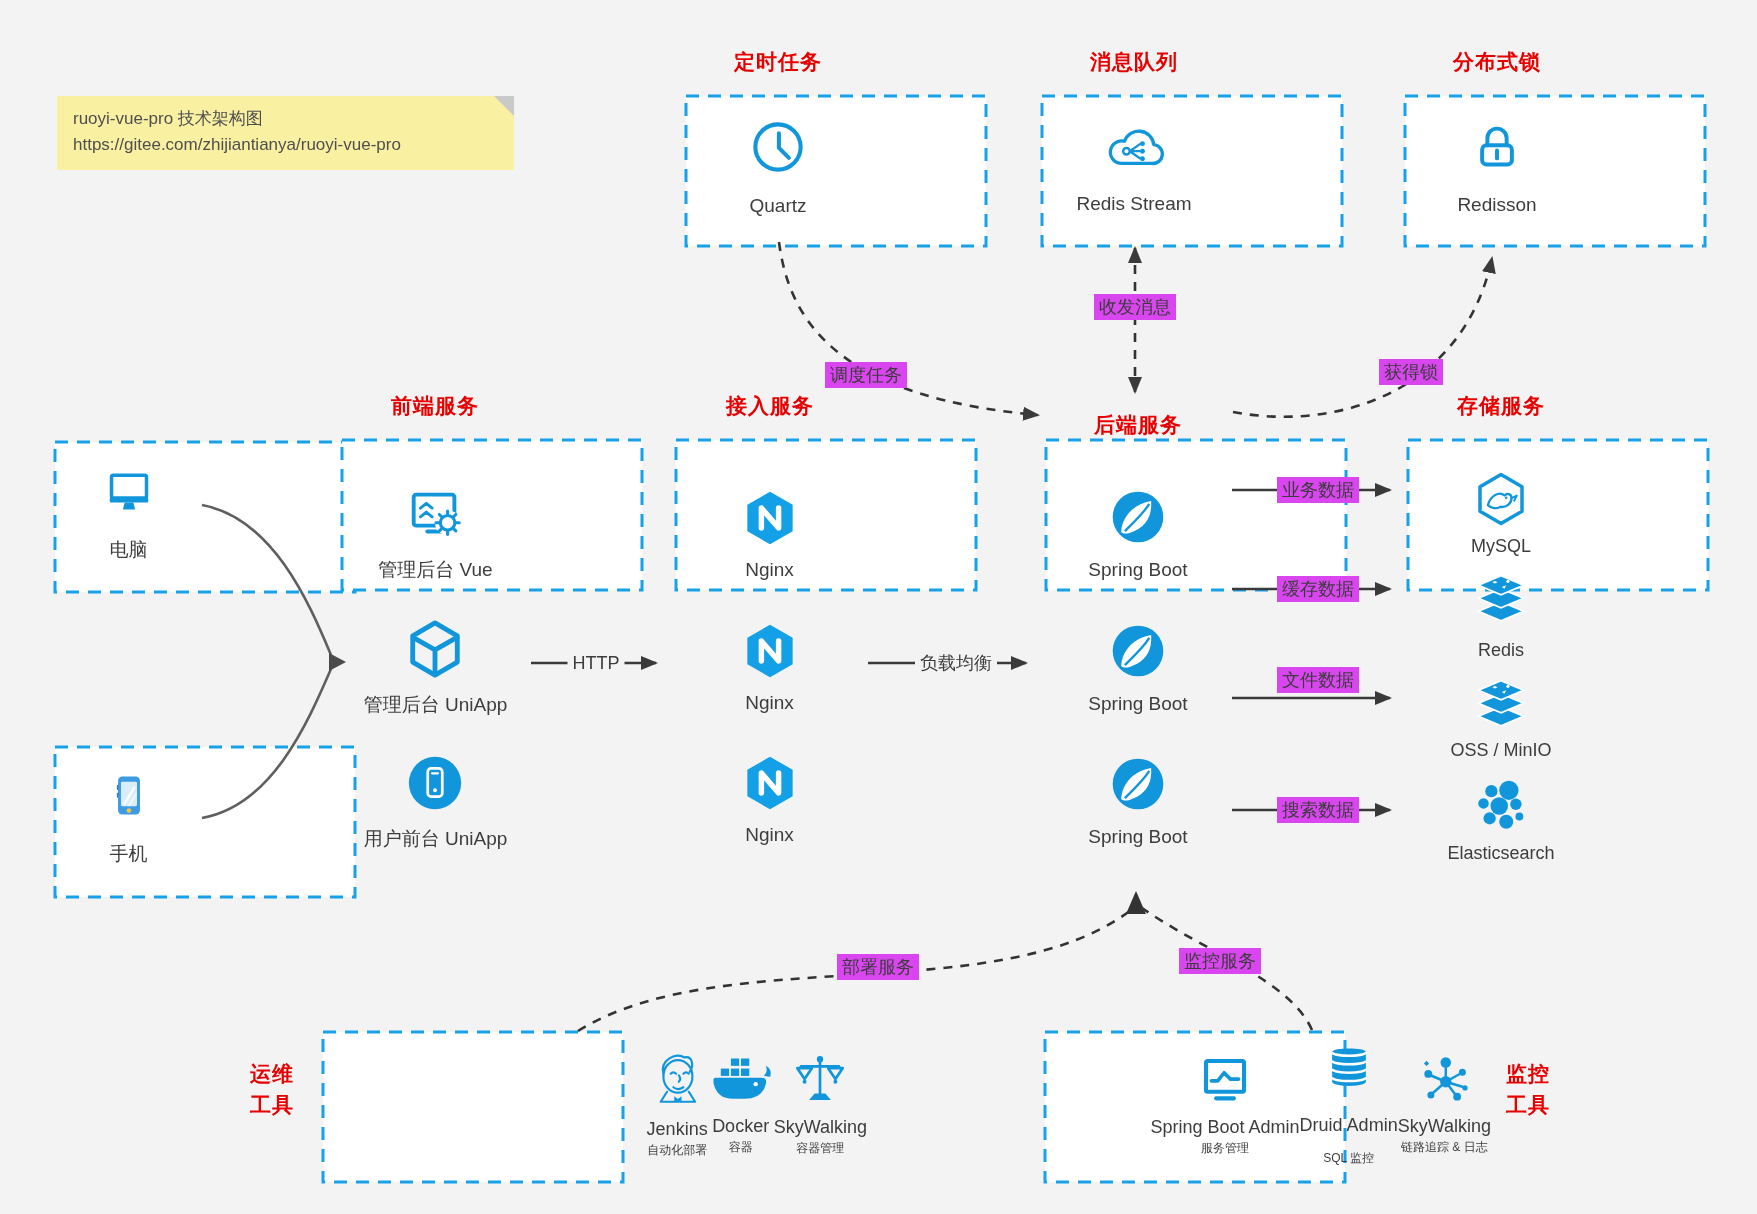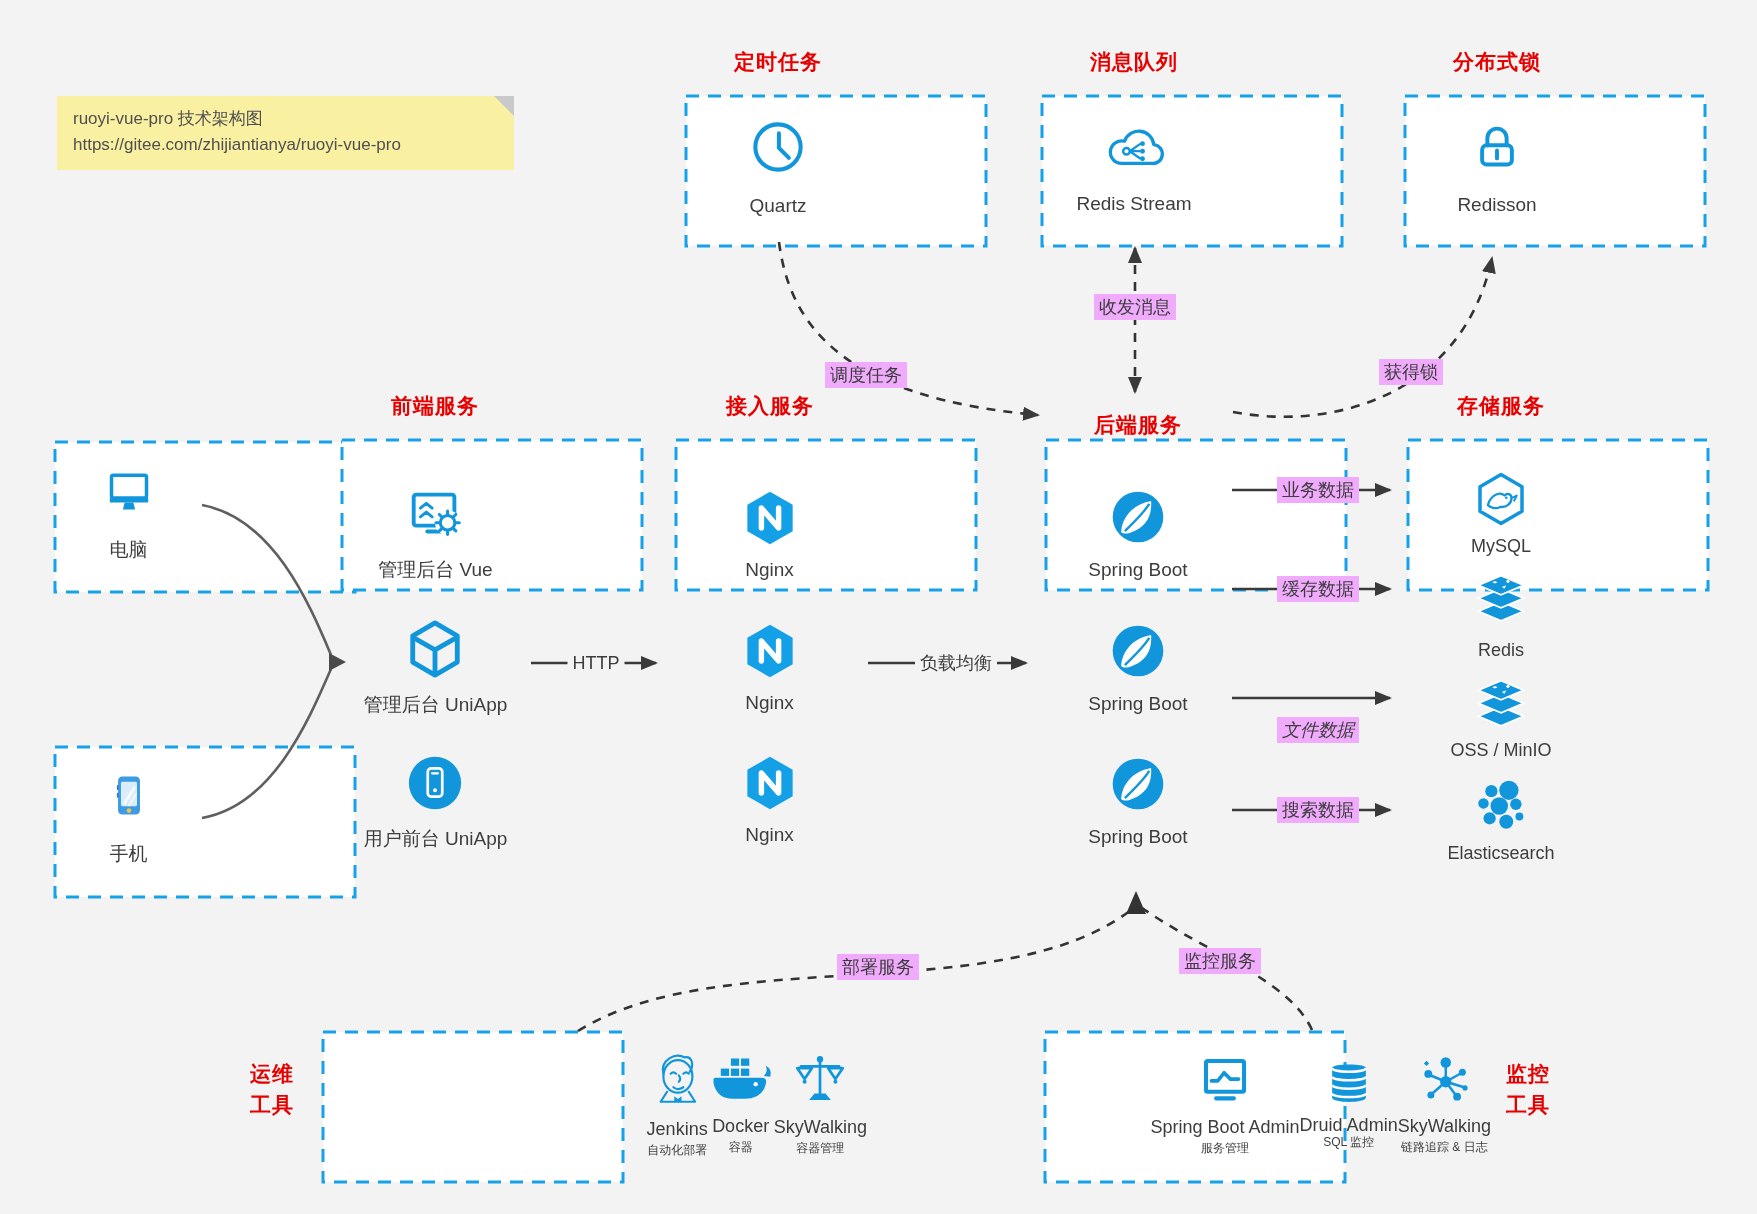--- a/index.html
+++ b/index.html
@@ -37,21 +37,21 @@
   
   .gtitle{position:absolute;transform:translateX(-50%);color:var(--red);
           font-weight:bold;font-size:21px;letter-spacing:1px;white-space:nowrap;}
   .gtitle.multiline{transform:none;text-align:center;line-height:31px;white-space:pre-line;}
 
   
   #wires{position:absolute;inset:0;pointer-events:none;}
 
   
   .edge-label{position:absolute;transform:translate(-50%,-50%);font-size:18px;color:#3c3c3c;
-              background:#f0abfc;padding:1px 5px;white-space:nowrap;}
+              background:#d946ef;padding:1px 5px;white-space:nowrap;}
   .edge-label.on-page{background:var(--page-bg);}
 </style>
 </head>
 <body>
 
 <div id="stage">
 
   <div class="note">
     <div class="fold"></div>
     <div>ruoyi-vue-pro 技术架构图</div>
@@ -421,21 +421,21 @@
         <span>
           <svg viewBox="0 0 64 64" width="58" height="58">
             <rect x="11" y="11" width="42" height="34" rx="2" fill="none" stroke="#1296db" stroke-width="4.5"></rect>
             <path d="M17 33 h7 l7 -9 l7 7 h9" fill="none" stroke="#1296db" stroke-width="4" stroke-linecap="round" stroke-linejoin="round"></path>
             <rect x="20" y="50" width="24" height="4.5" rx="2" fill="#1296db"></rect>
           </svg>
         </span>
         <span class="label small">Spring Boot Admin</span>
         <span class="sub">服务管理</span>
       </div>
-      <div class="item" style="gap:0;">
+      <div class="item" style="gap:16px;">
         <span>
           <svg viewBox="0 0 64 64" width="54" height="54">
             <path d="M12 13 C12 7.5 52 7.5 52 13 V48 C52 55 12 55 12 48 Z" fill="#1296db"></path>
             <path d="M12 13 C12 19 52 19 52 13 M12 23 C12 29 52 29 52 23 M12 33 C12 39 52 39 52 33 M12 43 C12 49 52 49 52 43" stroke="#ffffff" stroke-width="3" fill="none"></path>
           </svg>
         </span>
         <span class="label small">Druid Admin</span>
         <span class="sub">SQL 监控</span>
       </div>
       <div class="item" style="gap:4px;">
@@ -495,21 +495,21 @@
 
     <path d="M578,1031 C720,942 1000,1010 1131,910" fill="none" stroke="#333333" stroke-width="2.6" stroke-dasharray="9 8"></path>
     <path d="M1312,1030 C1290,980 1205,952 1142,908" fill="none" stroke="#333333" stroke-width="2.6" stroke-dasharray="9 8"></path>
     <polygon points="1126,914 1136,891 1146,914" fill="#333333"></polygon>
   </svg>
 
   <div class="edge-label on-page" style="left:596px;top:663px;">HTTP</div>
   <div class="edge-label on-page" style="left:956px;top:663px;">负载均衡</div>
   <div class="edge-label" style="left:1318px;top:490px;">业务数据</div>
   <div class="edge-label" style="left:1318px;top:589px;">缓存数据</div>
-  <div class="edge-label" style="left:1318px;top:730px;font-style:italic;">文件数据</div>
+  <div class="edge-label" style="left:1318px;top:680px;">文件数据</div>
   <div class="edge-label" style="left:1318px;top:810px;">搜索数据</div>
   <div class="edge-label" style="left:866px;top:375px;">调度任务</div>
   <div class="edge-label" style="left:1135px;top:307px;">收发消息</div>
   <div class="edge-label" style="left:1411px;top:372px;">获得锁</div>
   <div class="edge-label" style="left:878px;top:967px;">部署服务</div>
   <div class="edge-label" style="left:1220px;top:961px;">监控服务</div>
 
 </div>
 
 </body></html>

